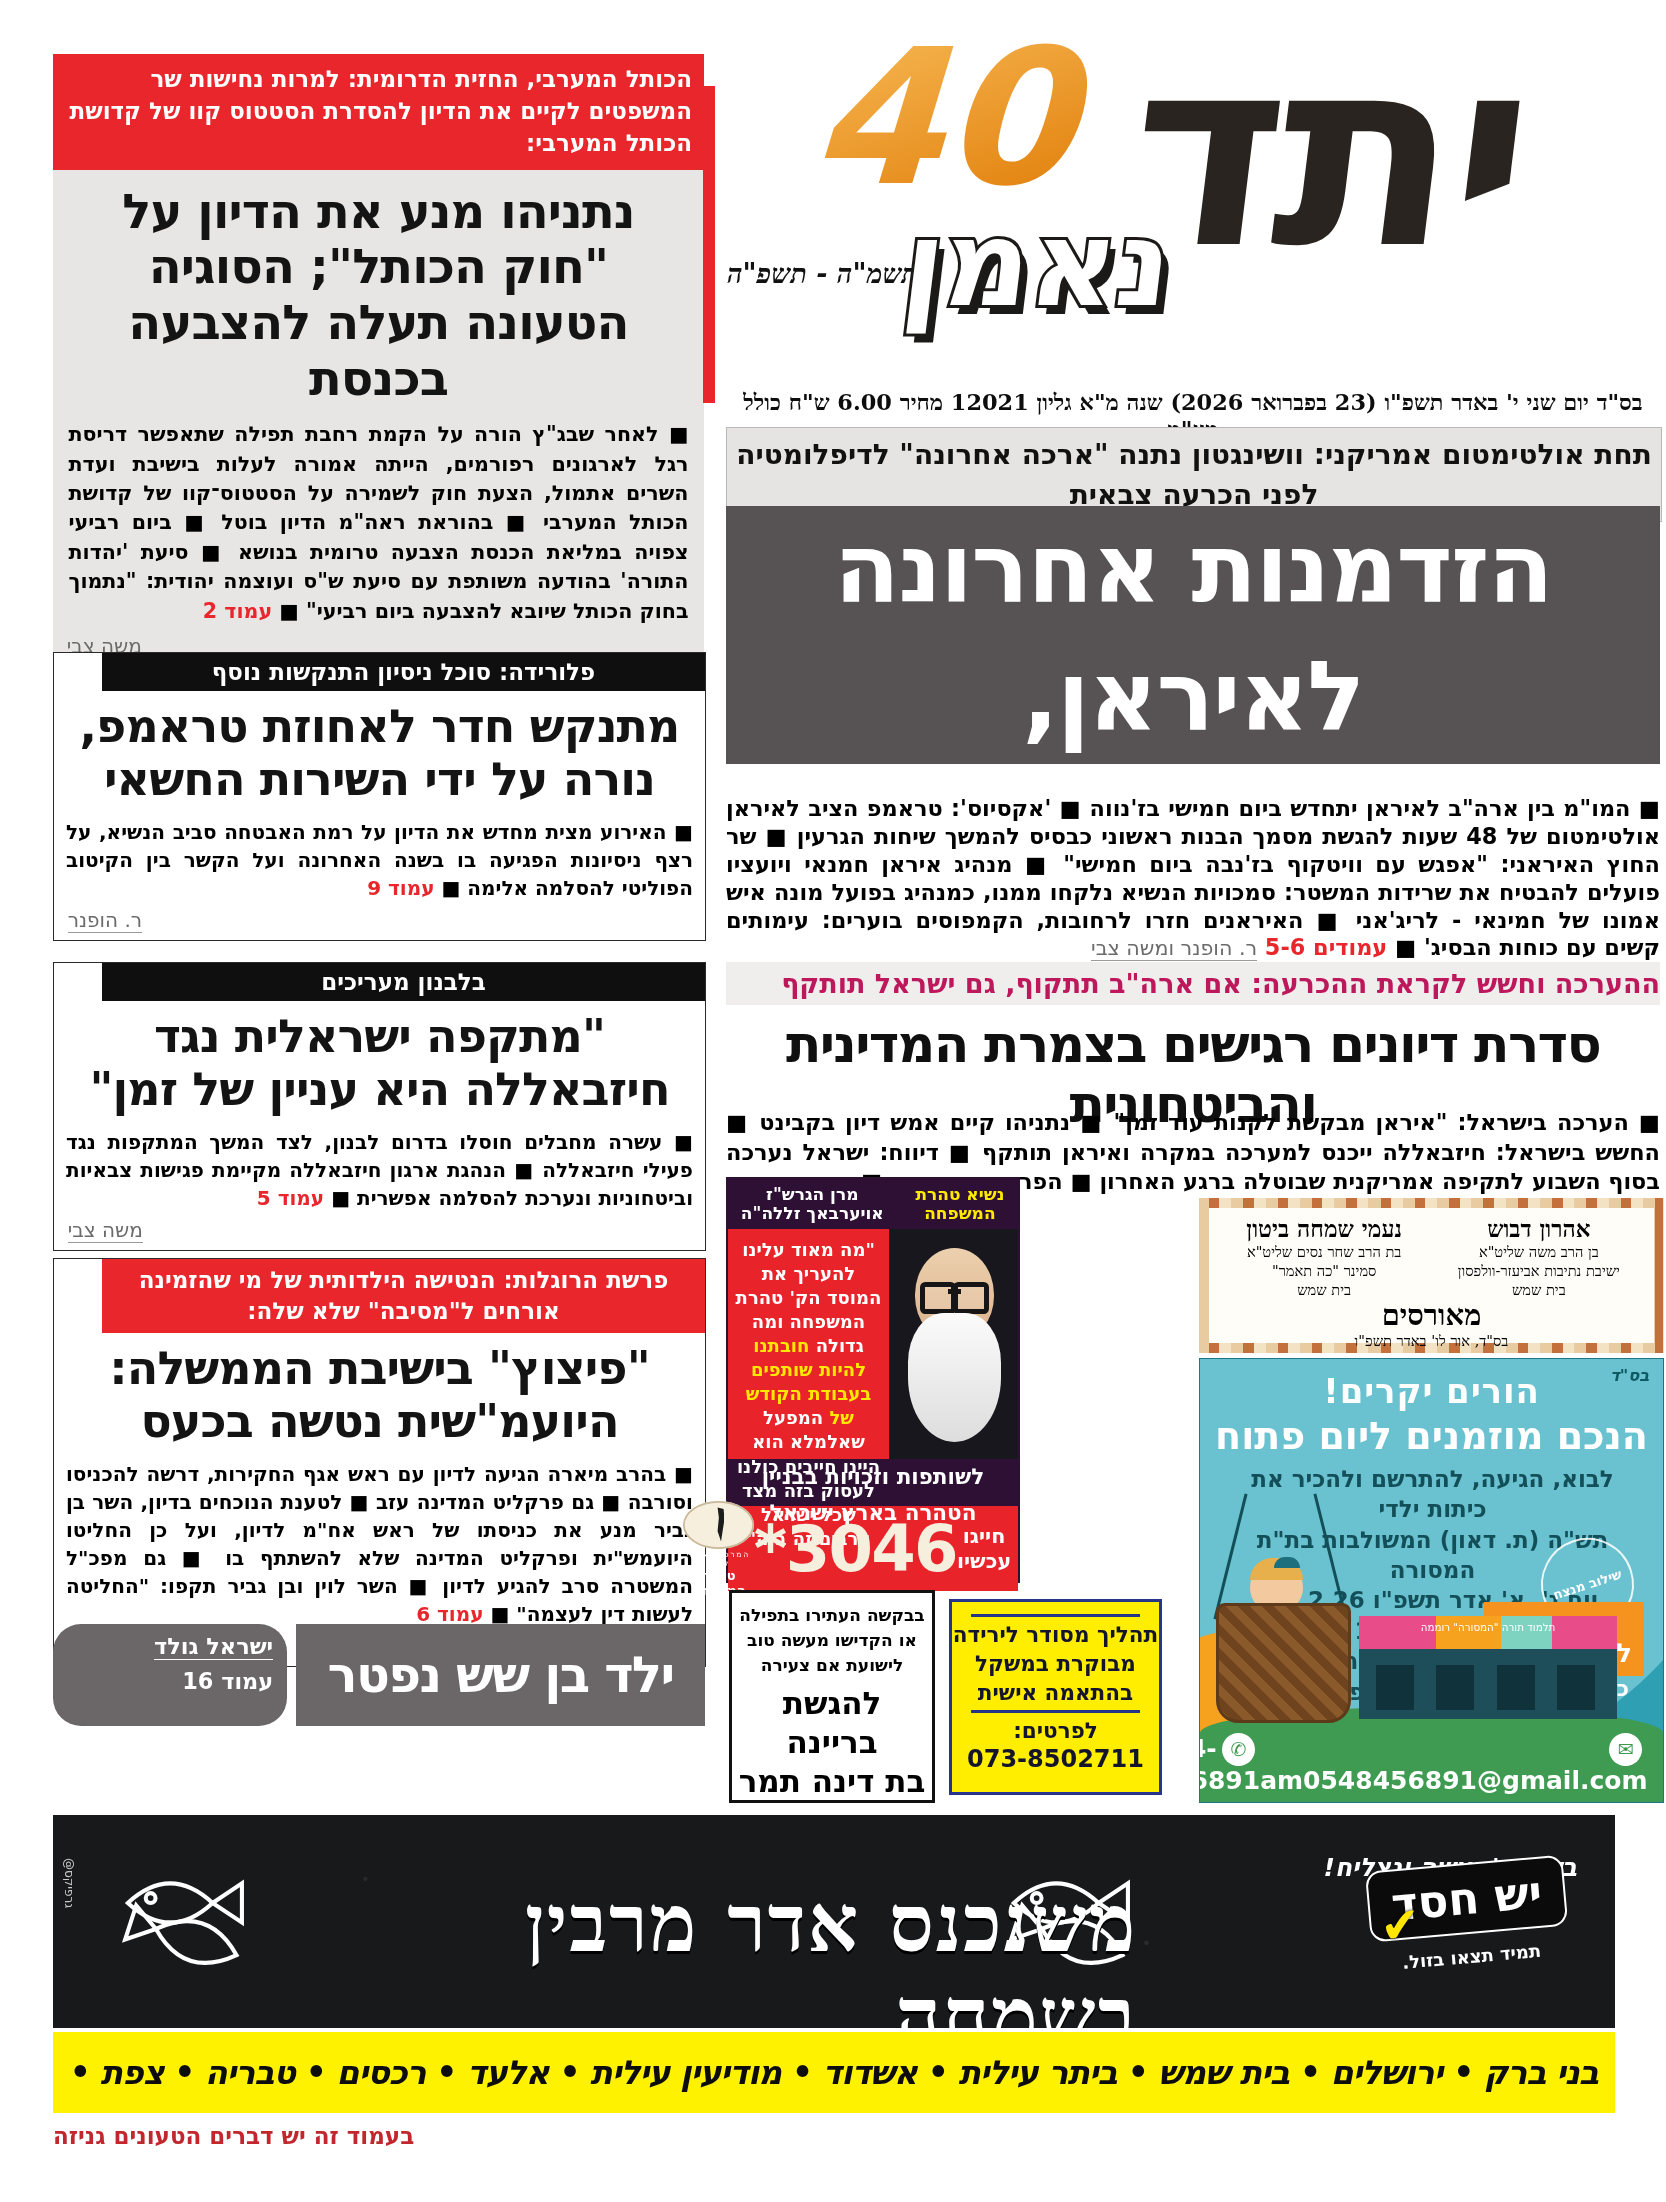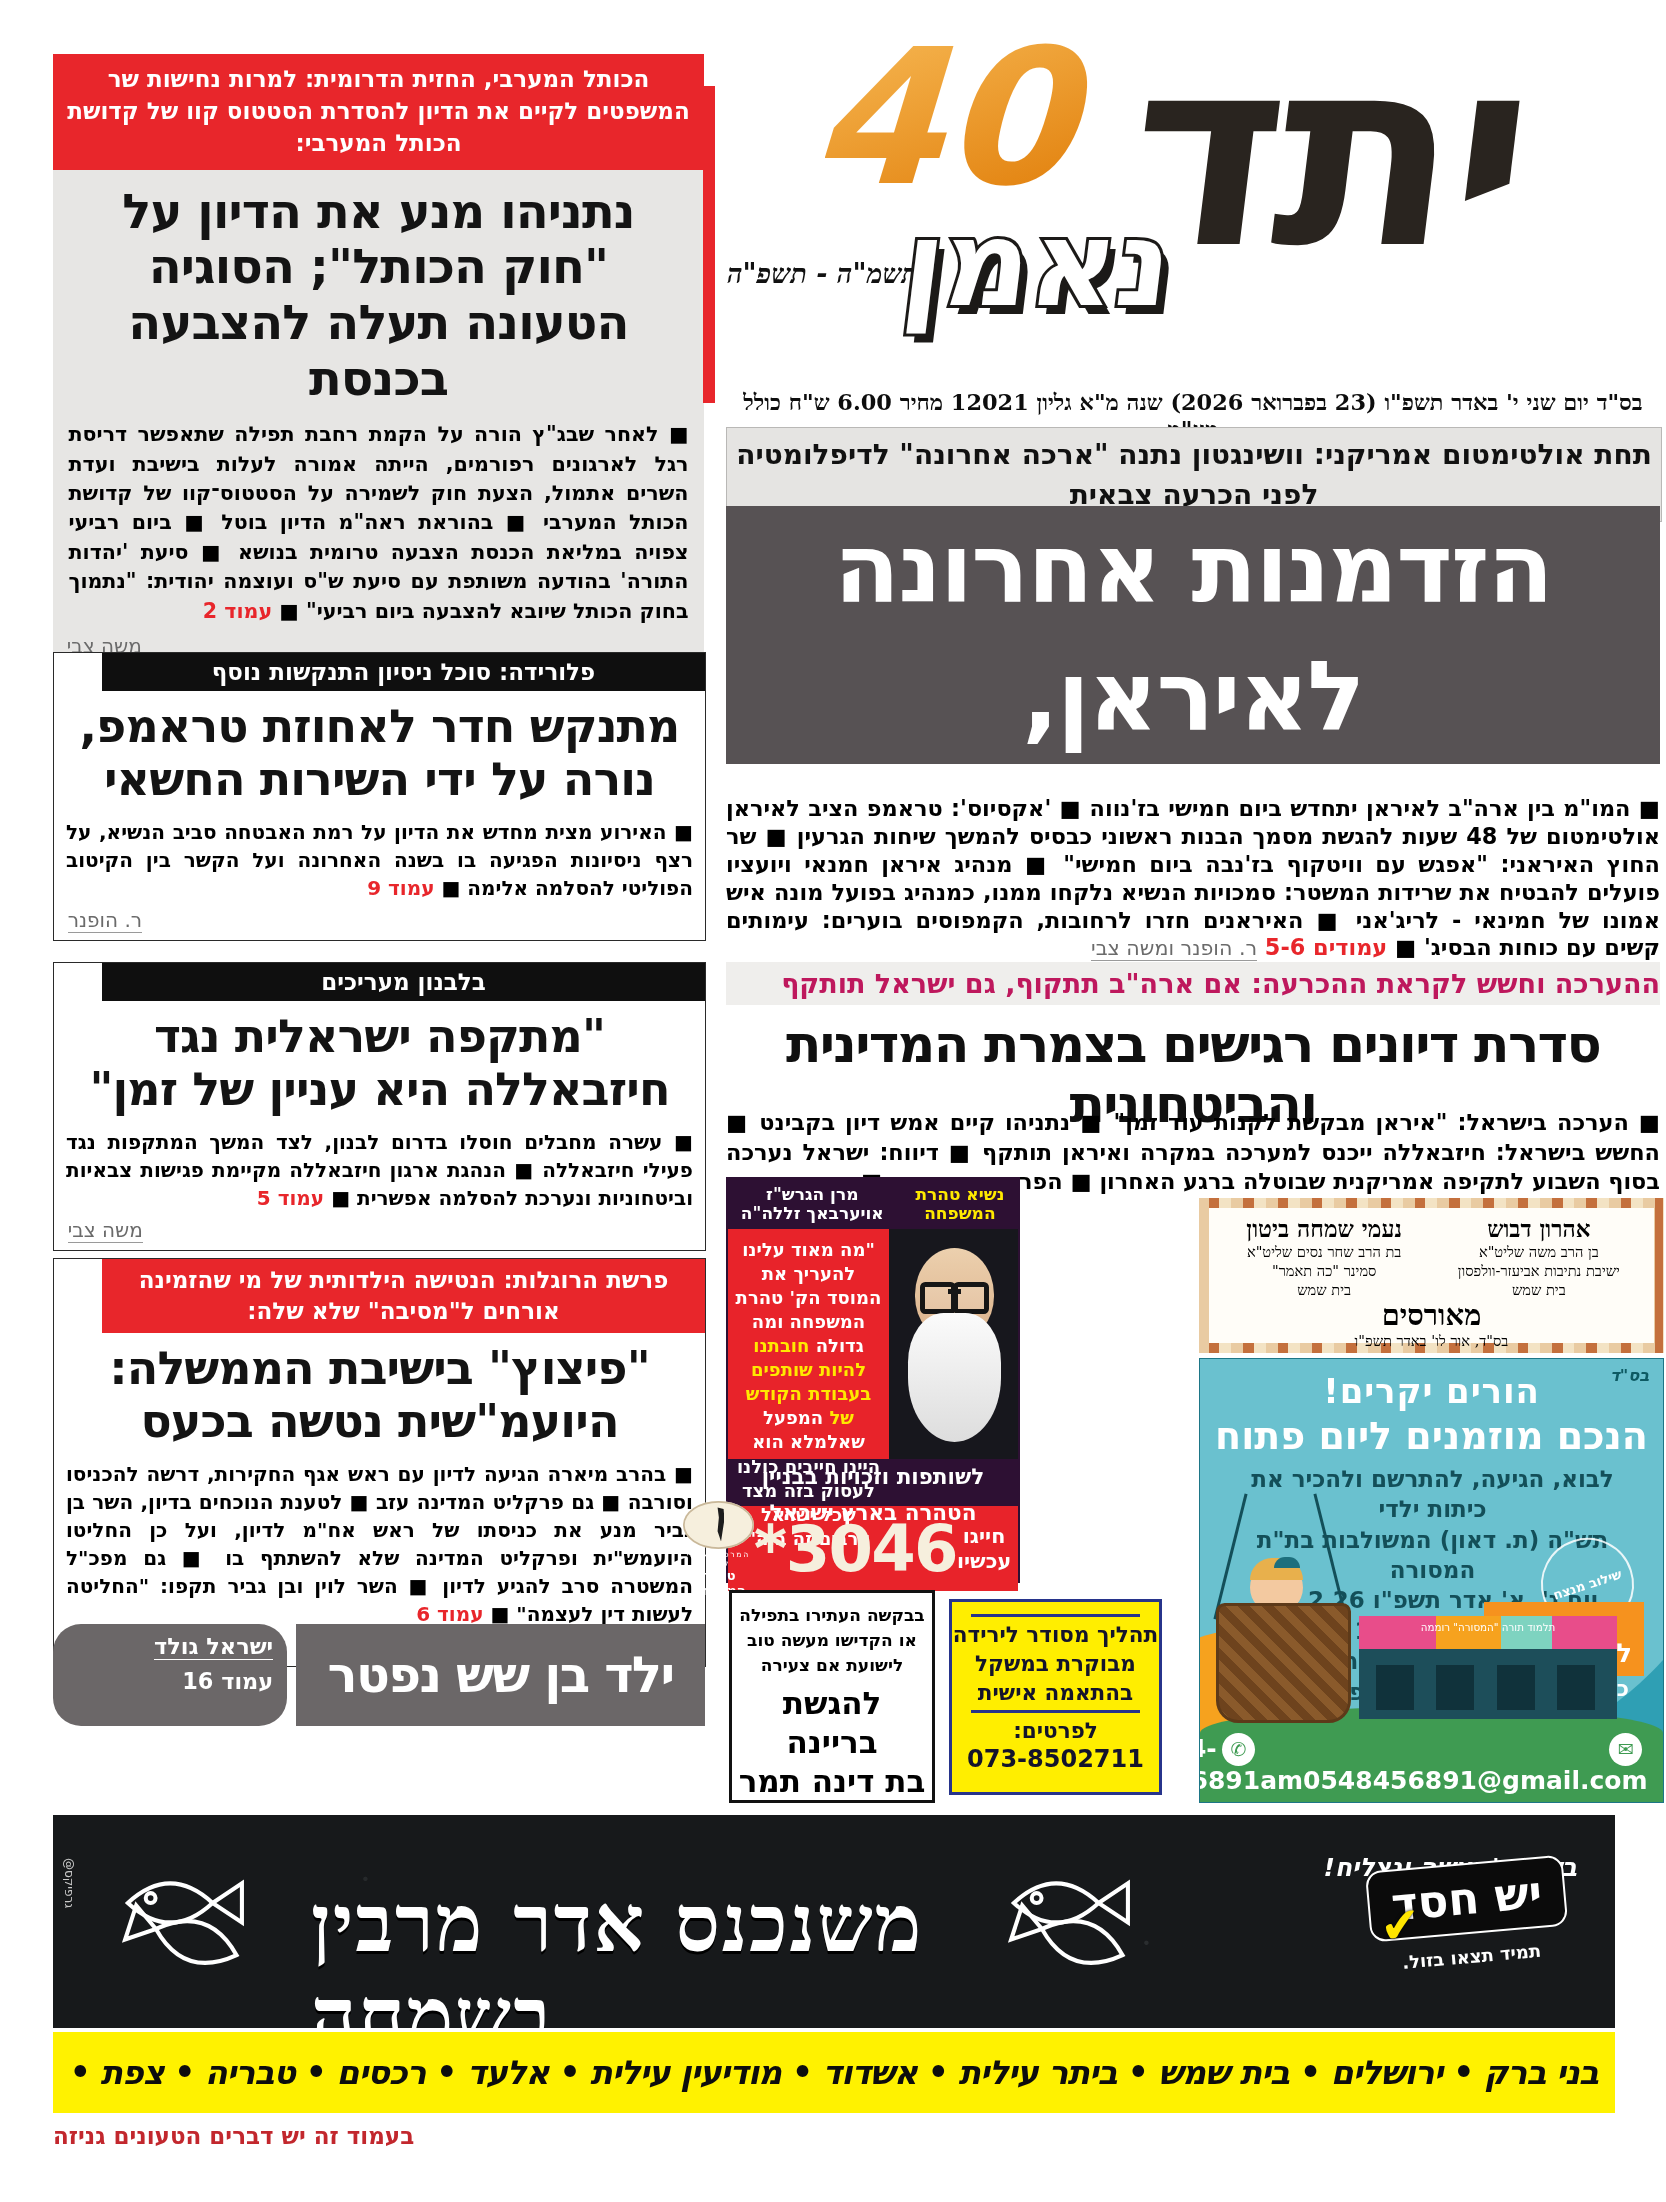--- a/index.html
+++ b/index.html
@@ -6,21 +6,21 @@
   .page{position:relative;width:1667px;height:2203px;background:#fff;overflow:hidden;
         font-family:"DejaVu Sans",sans-serif;direction:rtl;}
   .abs{position:absolute;}
   .serif{font-family:"DejaVu Serif",serif;}
   .just{text-align:justify;}
   .red-txt{color:#e8262b;}
   .byline-abs{position:absolute;left:13.8px;bottom:6.9px;color:#6b6b6b;font-size:20px;
               border-bottom:1.7px solid #9a9a9a;font-weight:normal;}
   
   .lead-left{left:54px;top:54px;width:651px;}
-  .kicker-red{background:#e8262b;color:#fff;font-size:23px;font-weight:bold;text-align:center;
+  .kicker-red{background:#e8262b;color:#fff;font-size:23px;font-weight:bold;
               line-height:1.38;padding:10.3px 12px;}
   .lead-body{background:#e7e6e4;padding:6.9px 15.5px 40px;position:relative;}
   .lead-body h1{font-size:48px;line-height:1.16;text-align:center;margin:6.9px 0 13.8px;color:#141414;
                 letter-spacing:-0.9px;}
   .lead-body p{font-size:20.6px;font-weight:bold;line-height:1.43;margin:0;}
   
   .red-stripe{left:704px;top:86px;width:12px;height:317px;background:#e8262b;}
   .anniv-num{left:830px;top:24px;font-size:188px;font-weight:bold;font-style:italic;
              color:#f09d2e;background:linear-gradient(160deg,#f7b955,#e07c07);
              -webkit-background-clip:text;background-clip:text;-webkit-text-fill-color:transparent;
@@ -161,21 +161,21 @@
            padding:0 15.5px;box-sizing:border-box;color:#fff;font-size:25px;font-weight:bold;align-items:center;}
   .cicon{display:inline-block;width:33px;height:33px;border-radius:50%;background:#fff;color:#3f9b52;
          text-align:center;line-height:33px;font-size:19px;margin:0 5.2px;vertical-align:middle;}
   .ltr{direction:ltr;unicode-bidi:embed;}
   
   .adar{left:54px;top:1815px;width:1562px;height:213px;
         background:radial-gradient(circle at 20% 30%,#26292b 0 1.7px,transparent 2.6px),
                    radial-gradient(circle at 70% 60%,#2a2d2f 0 1.7px,transparent 2.6px),#17191b;
         color:#fff;overflow:hidden;}
   .adar .bless{position:absolute;right:38px;top:13.8px;font-size:25px;font-weight:bold;font-style:italic;margin-top:24px;}
-  .adar .big{position:absolute;left:258px;top:62px;width:826px;text-align:left;font-size:79px;
+  .adar .big{position:absolute;left:258px;top:62px;width:826px;text-align:right;font-size:79px;
              font-weight:bold;font-family:"DejaVu Serif",serif;letter-spacing:1.7px;
              text-shadow:0 2.6px 0 #000;}
   .adar .credit{position:absolute;left:8.6px;top:43px;writing-mode:vertical-rl;font-size:12px;color:#c9c9c9;}
   .brand-box{position:absolute;right:48px;top:48px;width:198px;text-align:center;transform:rotate(-5deg);}
   .brand-inner{background:#0b0b0b;border:2.6px solid #fff;border-radius:15.5px;padding:6.9px 8.6px;
                font-size:45px;font-weight:bold;color:#fff;position:relative;}
   .brand-inner .chk{color:#ffe500;font-size:48px;position:absolute;left:8.6px;bottom:-15.5px;
                     text-shadow:0 0 3.4px #000;}
   .brand-tag{font-size:18px;font-weight:bold;margin-top:12px;color:#fff;}
   .fish{position:absolute;}

